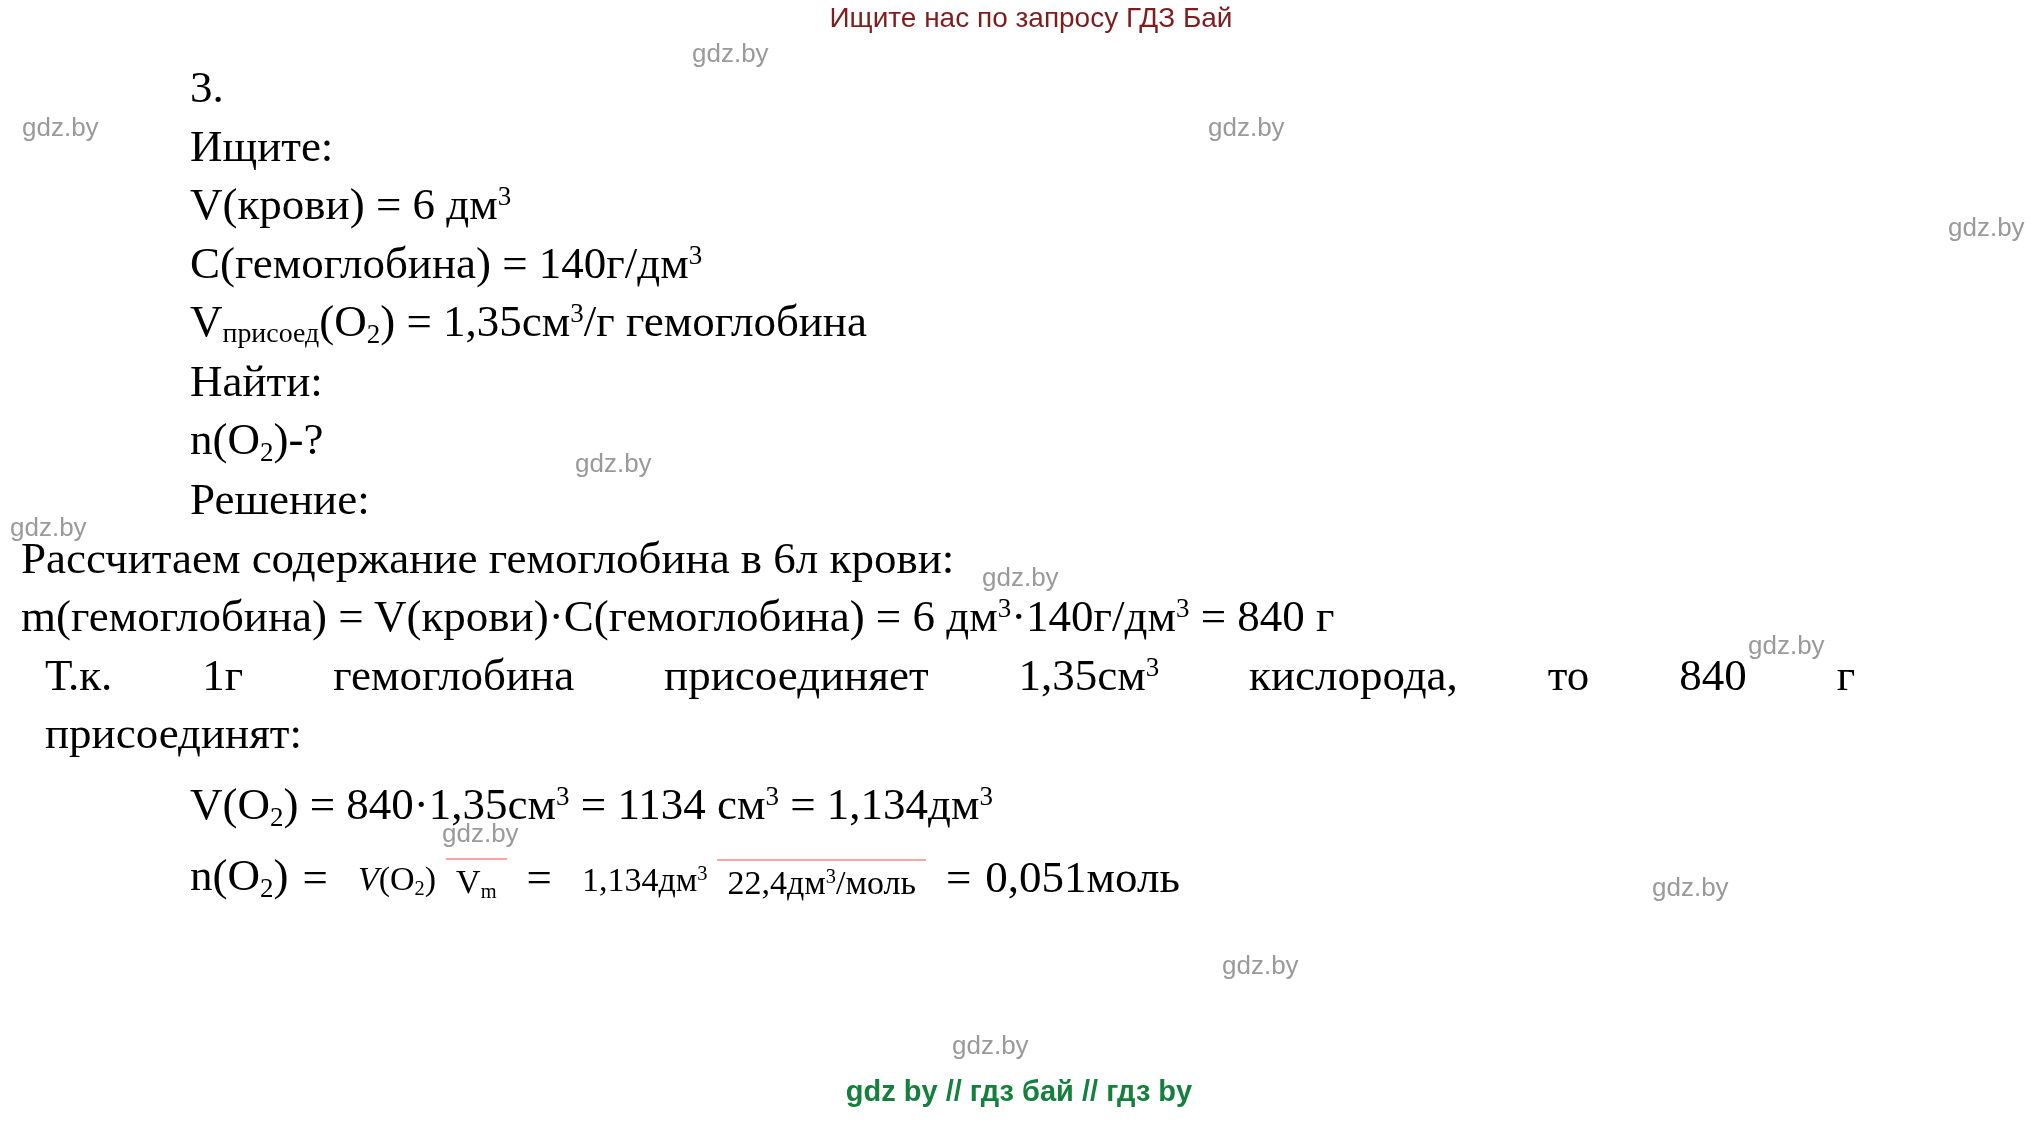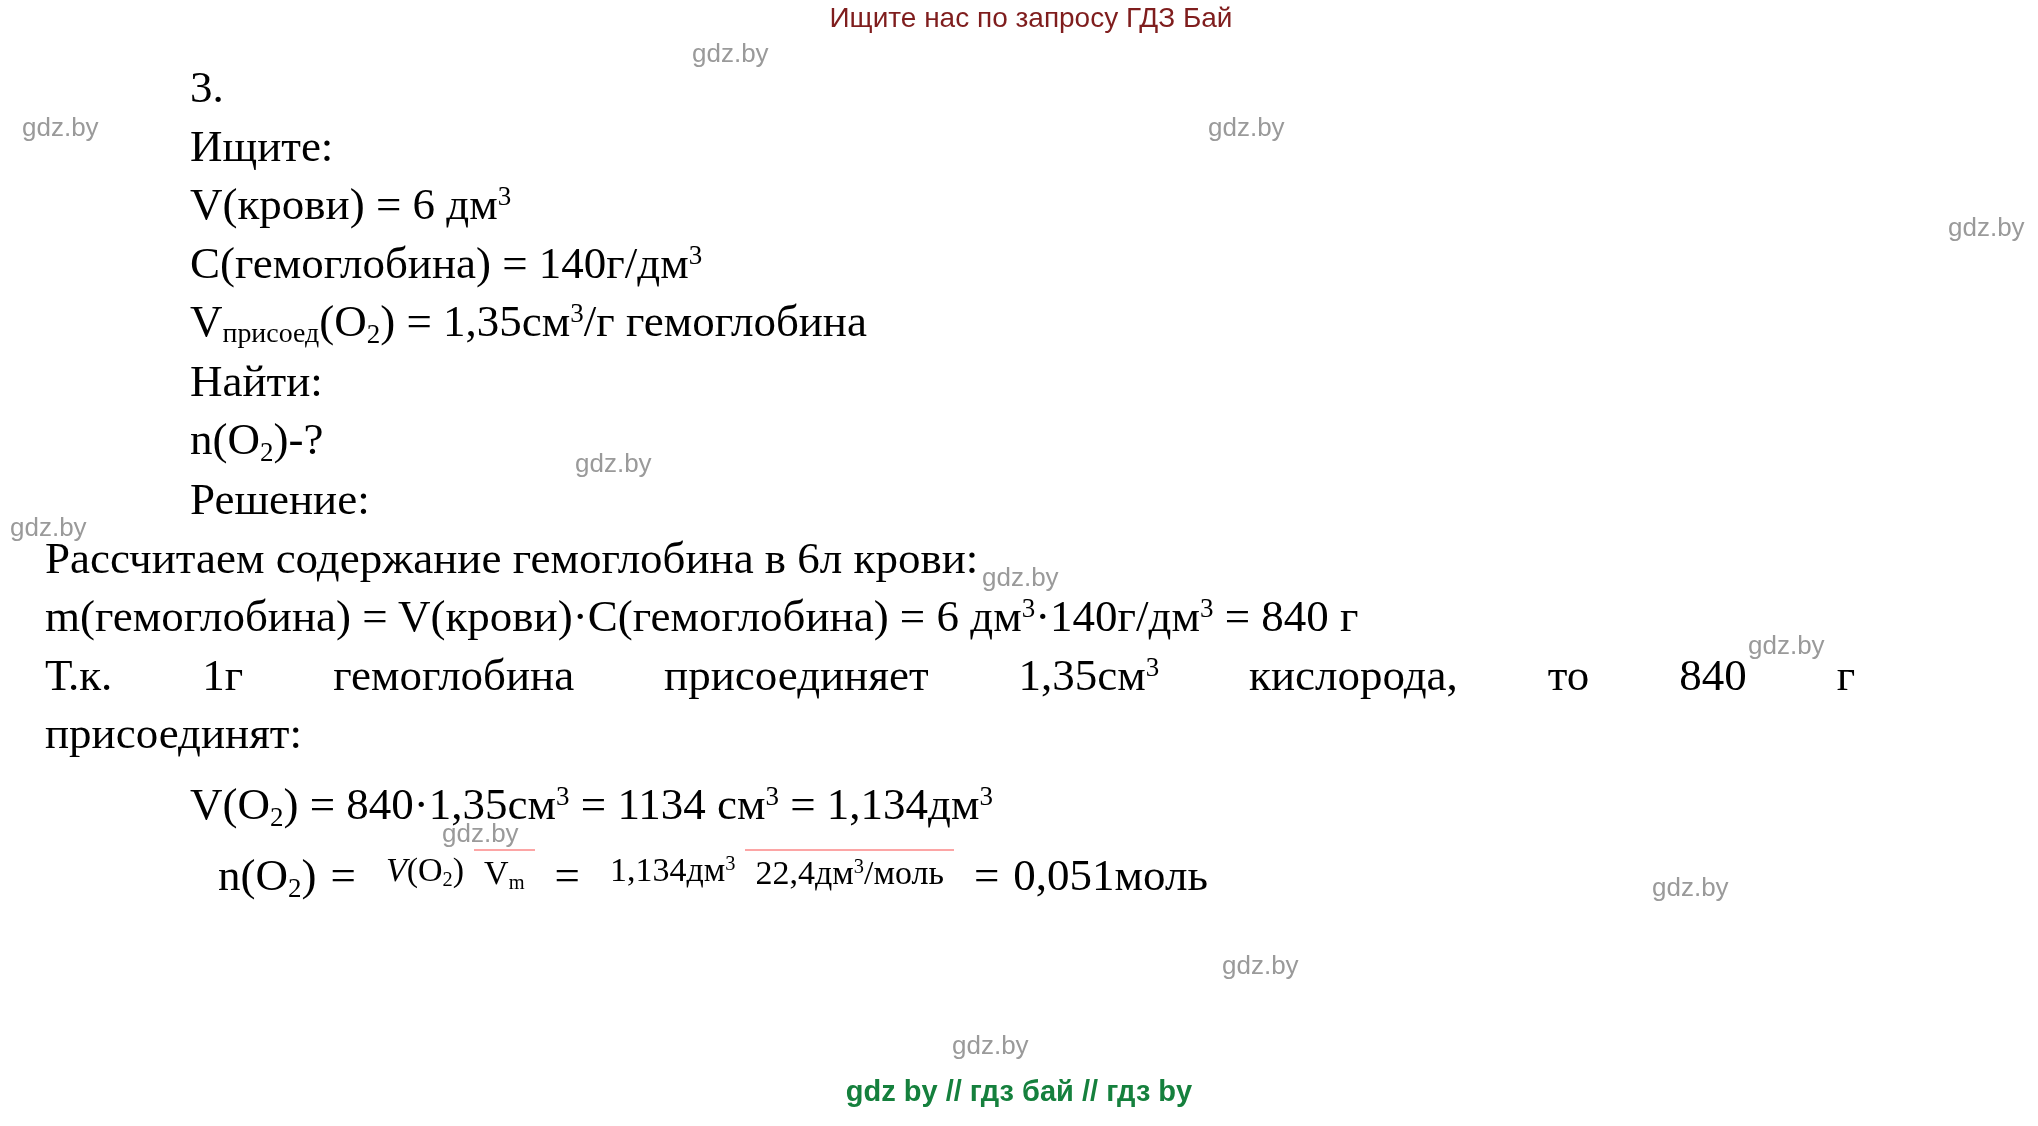--- a/index.html
+++ b/index.html
@@ -60,21 +60,21 @@
     width: 2038px;
   }
 
   .line {
     font-size: 45px;
     line-height: 1.30;
     white-space: nowrap;
   }
 
   .indent-1 { padding-left: 190px; }
-  .indent-3 { padding-left: 45px; }
+  .indent-3 { padding-left: 21px; }
   .indent-4 { padding-left: 190px; }
 
   sub {
     font-size: 0.60em;
     vertical-align: -0.25em;
   }
   sup {
     font-size: 0.60em;
     vertical-align: 0.52em;
   }
@@ -96,26 +96,25 @@
   .just-tail {
     font-size: 45px;
     line-height: 1.30;
     padding-left: 45px;
     white-space: nowrap;
   }
 
   
   .eq {
     display: flex;
-    align-items: flex-start;
+    align-items: flex-end;
     font-size: 45px;
     padding-left: 190px;
     margin-top: 14px;
     white-space: nowrap;
-    margin-left: 28px;
   }
   .eq .op { margin: 0 14px; }
   .frac {
     display: inline-flex;
     flex-direction: row;
     align-items: center;
     vertical-align: middle;
     font-size: 34px;
     line-height: 1.18;
     margin: 0 6px;

